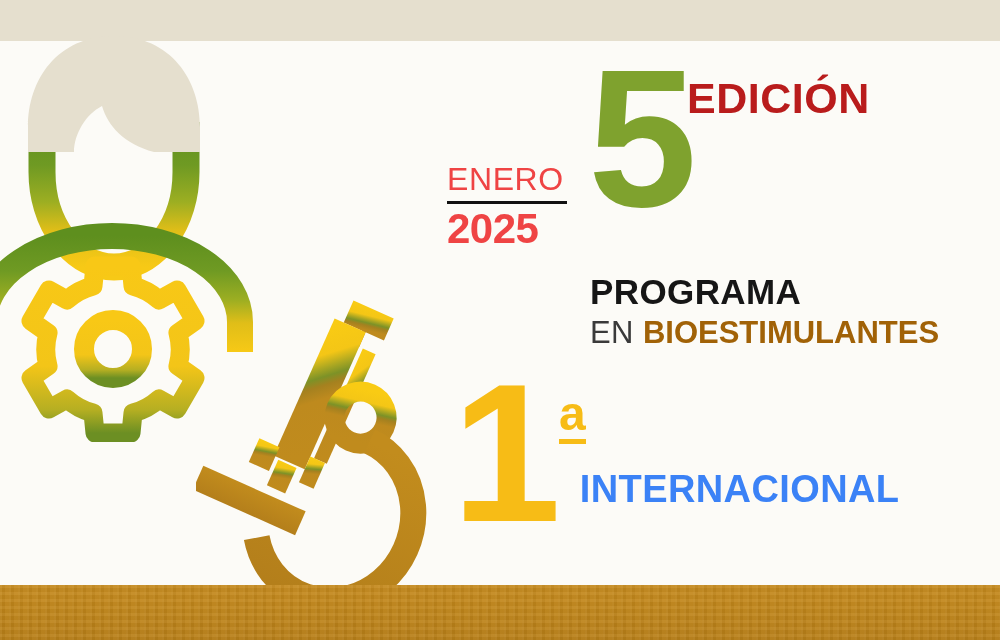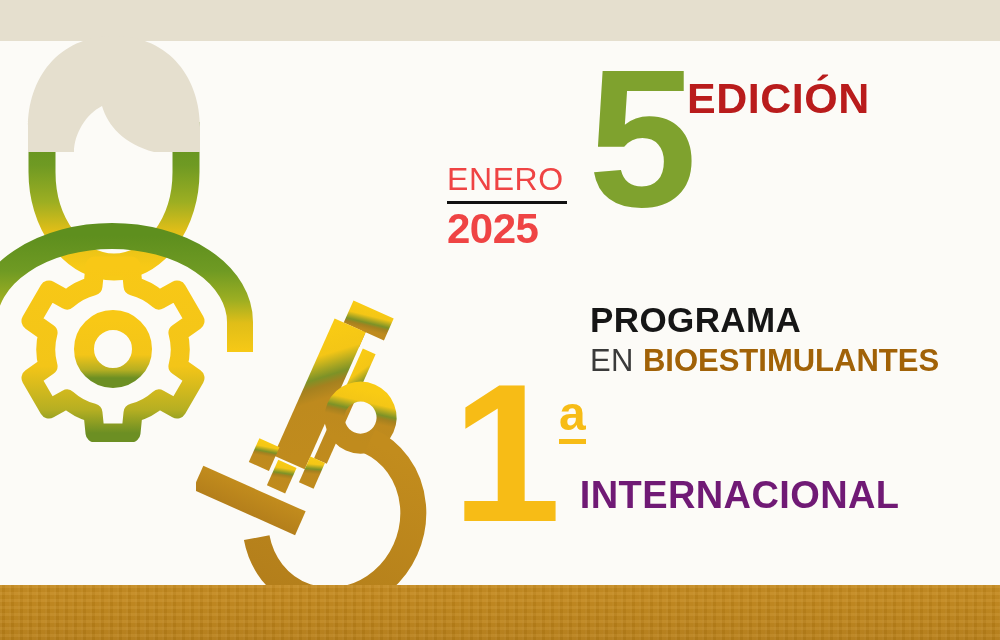--- a/index.html
+++ b/index.html
@@ -120,21 +120,21 @@
   .date-rule {
     height: 3px;
     background: #111111;
     margin: 4px 0 4px 0;
   }
 
   
   #program-block {
     position: absolute;
     left: 590px;
-    top: 300px;
+    top: 272px;
     color: #161616;
   }
   .pt-line { white-space: nowrap; }
   .pt-programa {
     font-size: 35px;
     line-height: 1.16;
     font-weight: 700;
     letter-spacing: .4px;
   }
   .pt-experto {
@@ -184,23 +184,23 @@
     color: #F7BC16;
     margin-top: 12px;
     margin-left: 2px;
     border-bottom: 5px solid #F7BC16;
     padding-bottom: 1px;
   }
   .intl-word {
     font-size: 38px;
     font-weight: 700;
     letter-spacing: .4px;
-    color: #701a75;
+    color: #3b82f6;
     margin-left: -6px;
-    margin-bottom: 14px;
+    margin-bottom: 20px;
   }
 </style>
 </head>
 <body>
 
 <div id="poster">
 
   <div class="band-top"></div>
 
   <svg class="illus" id="person-illustration" viewBox="0 0 290 420" xmlns="http://www.w3.org/2000/svg">

